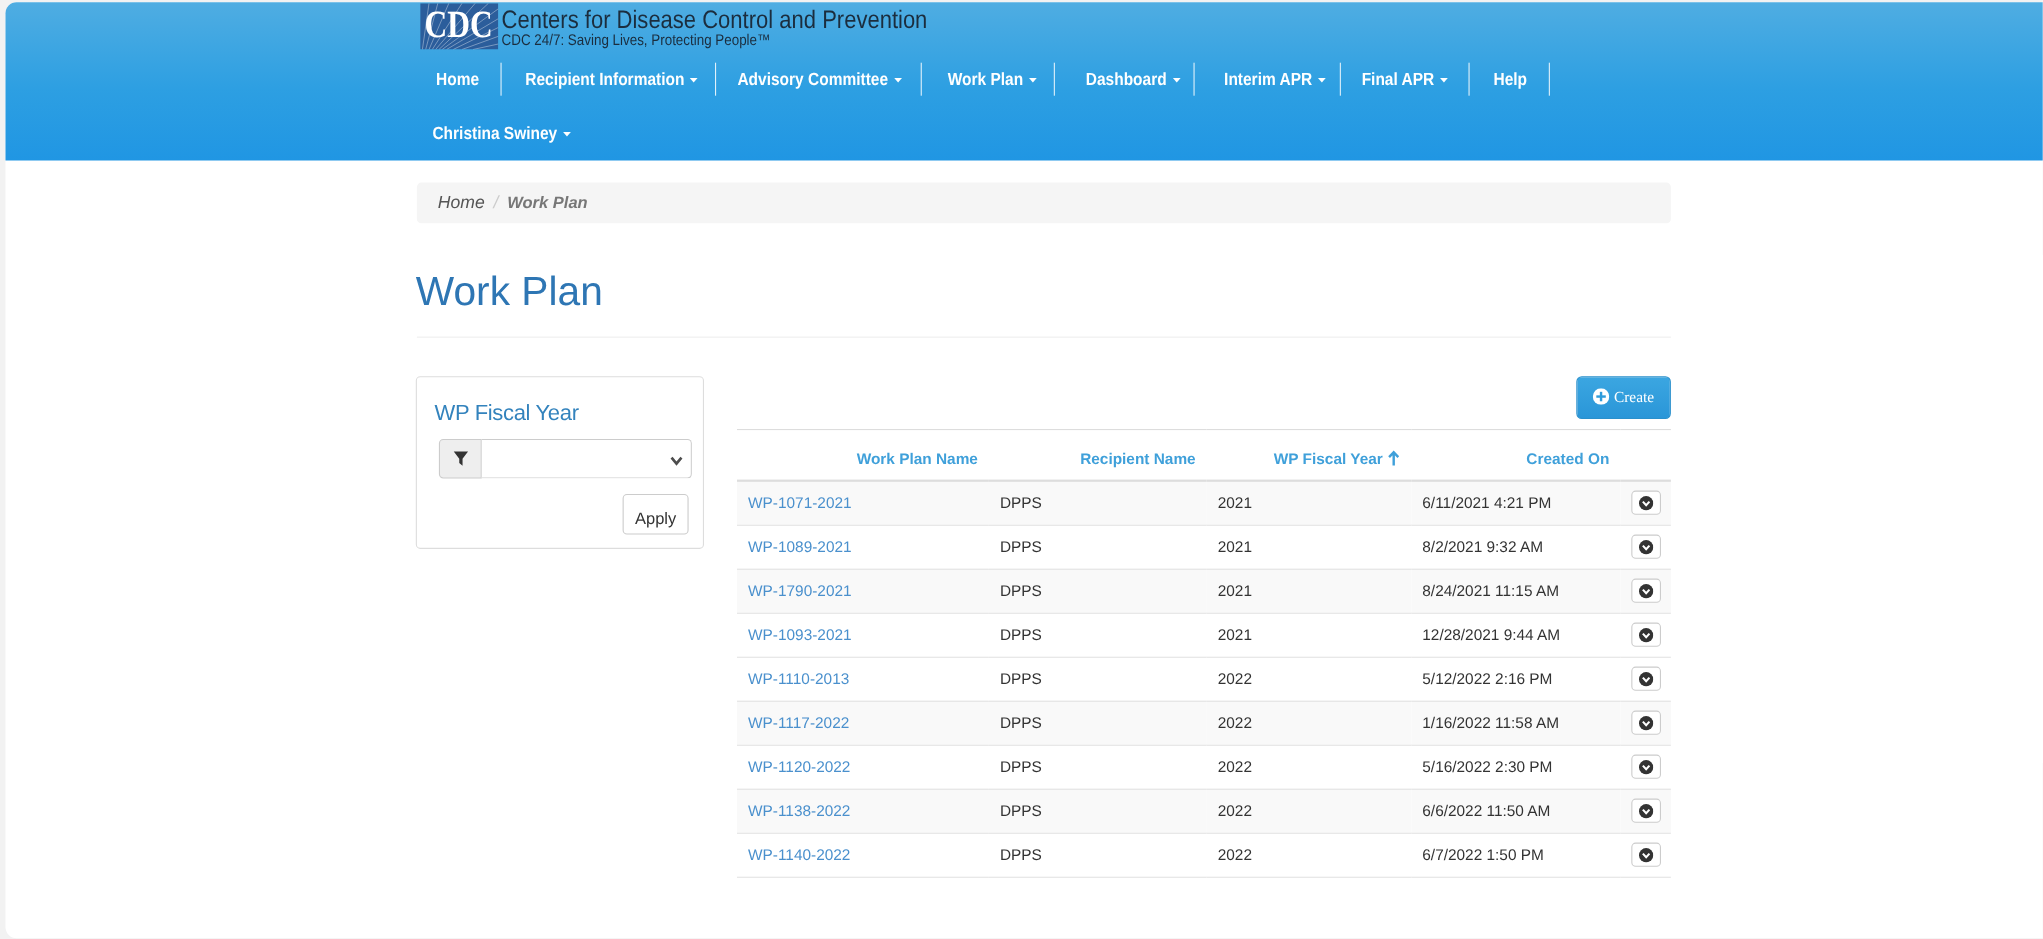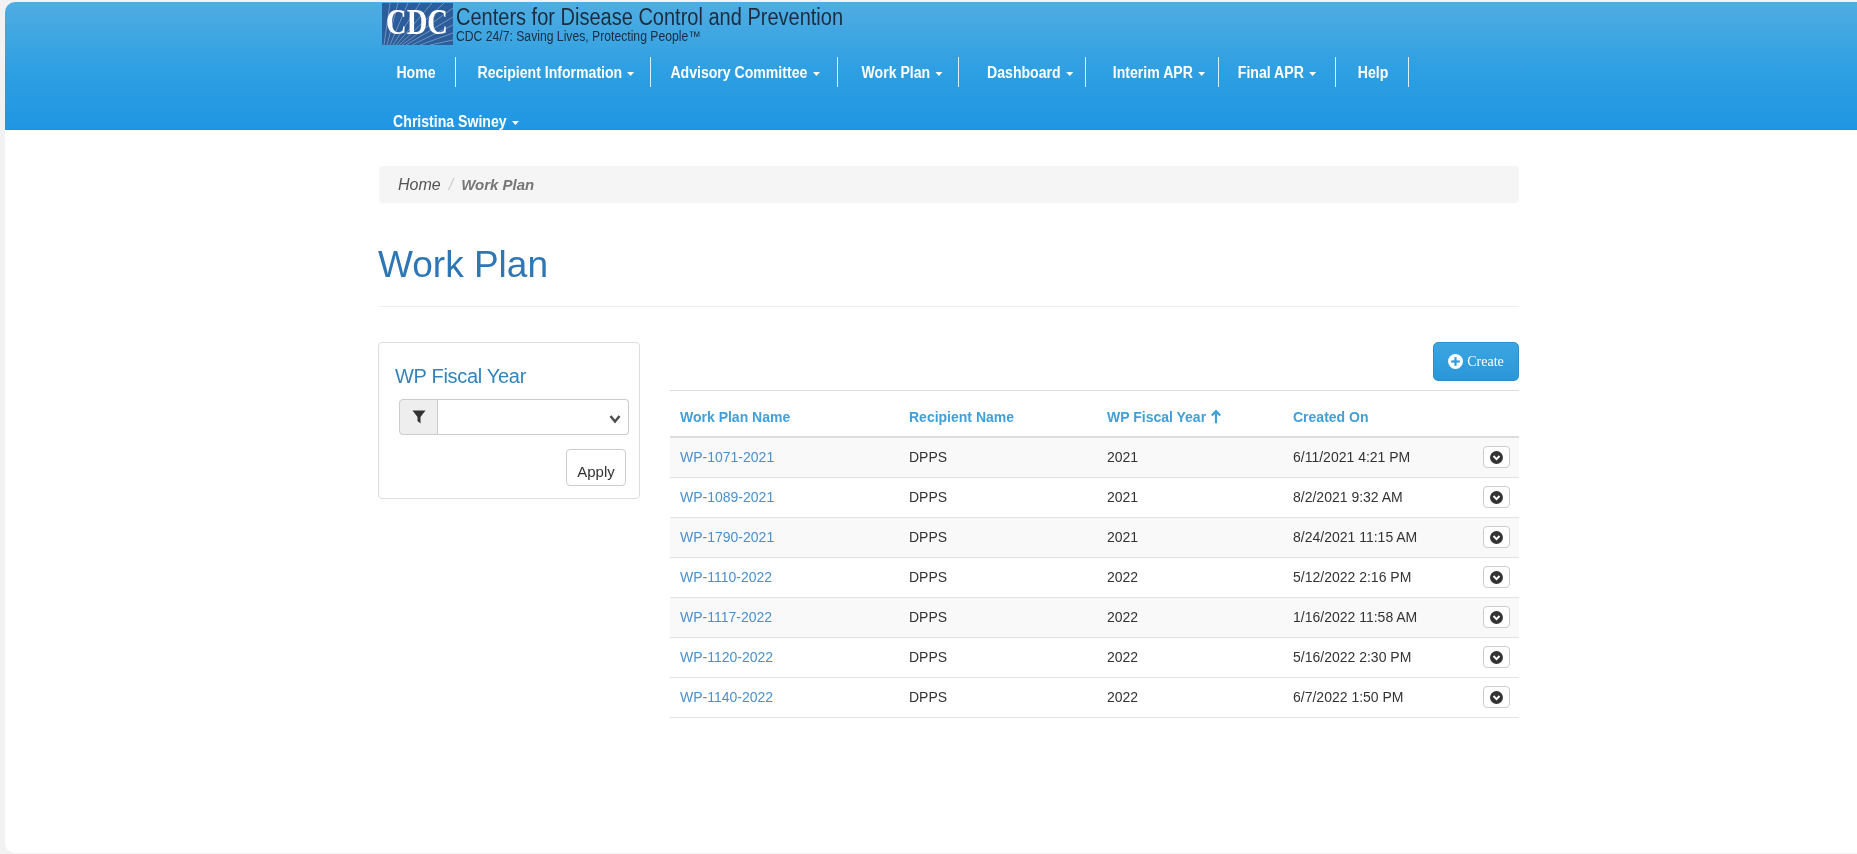--- a/index.html
+++ b/index.html
@@ -1,18 +1,18 @@
 <!DOCTYPE html>
 <html><head>
 <meta charset="utf-8">
 <style>
 * { margin:0; padding:0; box-sizing:border-box; }
 html,body { width:1857px; height:854px; background:#f2f2f2; font-family:"Liberation Sans", sans-serif; overflow:hidden; }
 .panel-page { position:absolute; left:5px; top:2px; width:1852px; height:851px; background:#fff; border-radius:10px 0 0 10px; }
-.hdr { position:absolute; left:0; top:0; width:1852px; height:128px; border-radius:10px 0 0 0; background:linear-gradient(180deg,#4fade2 0%,#2d9fe2 55%,#2096e3 100%); }
+.hdr { position:absolute; left:0; top:0; width:1852px; height:144px; border-radius:10px 0 0 0; background:linear-gradient(180deg,#4fade2 0%,#2d9fe2 55%,#2096e3 100%); }
 .logo { position:absolute; left:377px; top:1px; }
 .brand1 { position:absolute; left:451px; top:2px; font-size:23px; color:#1b2d3e; transform-origin:left top; transform:scaleX(0.87); }
 .brand2 { position:absolute; left:451px; top:26px; font-size:14px; color:#1b2d3e; transform-origin:left top; transform:scaleX(0.87); }
 .navitem { position:absolute; top:56px; color:#fff; font-weight:bold; font-size:16px; line-height:30px; white-space:nowrap; transform:translateX(-50%) scaleX(0.88); }
 .navsep { position:absolute; top:55px; width:1px; height:30px; background:rgba(255,255,255,0.85); }
 .caret { display:inline-block; width:0; height:0; margin-left:6px; vertical-align:2px; border-left:4px solid transparent; border-right:4px solid transparent; border-top:4px solid #fff; }
 .crumb { position:absolute; left:374px; top:164px; width:1140px; height:37px; background:#f5f5f5; border-radius:4px; font-size:16px; line-height:37px; padding-left:19px; color:#555;font-style:italic; }
 .crumb .sep { color:#ccc; padding:0 8px; }
 .crumb b { color:#777; font-size:15px; }
 h1.title { position:absolute; left:373px; top:242px; font-size:37px; font-weight:normal; color:#2e76b4; }
@@ -20,21 +20,21 @@
 .fpanel { position:absolute; left:373px; top:340px; width:262px; height:157px; background:#fff; border:1px solid #ddd; border-radius:4px; }
 .flabel { position:absolute; left:16px; top:22px; font-size:20px; letter-spacing:-0.3px; color:#3383bd; }
 .igroup { position:absolute; left:20px; top:56px; width:230px; height:36px; display:flex; }
 .iaddon { width:39px; height:36px; background:#eee; border:1px solid #ccc; border-radius:4px 0 0 4px; display:flex; align-items:center; justify-content:center; }
 .isel { width:191px; height:36px; background:#fff; border:1px solid #ccc; border-left:none; border-radius:0 4px 4px 0; position:relative; }
 .ichev { position:absolute; right:7px; top:14px; width:12px; height:11px; }
 .btn-apply { position:absolute; left:187px; top:106px; width:60px; height:37px; padding-top:8px; background:#fff; border:1px solid #ccc; border-radius:4px; font-size:15px; color:#333; font-family:"Liberation Sans", sans-serif; }
 .btn-create { position:absolute; left:1428px; top:340px; width:86px; height:39px; background:linear-gradient(180deg,#3ba6e1,#2a96d8); border:1px solid #2a90cc; border-radius:5px; color:#fff; font-size:14px;font-family:Liberation Serif, serif; }
 .grid { position:absolute; left:665px; top:388px; width:849px; }
 .gtable { width:849px; border-collapse:collapse; font-size:14px; border-top:1px solid #ddd; }
-.gtable th { text-align:left; color:#3fa0da; font-size:14px; padding:18px 10px 11px 10px; border-bottom:2px solid #ddd; }
+.gtable th { text-align:right; color:#3fa0da; font-size:14px; padding:18px 10px 11px 10px; border-bottom:2px solid #ddd; }
 .gtable td { color:#333; padding:0 6px 0 10px; height:40px; border-bottom:1px solid #e3e3e3; }
 .gtable tr.odd td { background:#f9f9f9; }
 .gtable a { color:#4a90cd; text-decoration:none; }
 .col1{width:229px;} .col2{width:198px;} .col3{width:186px;} .col4{width:190px;}
 .rowbtn { display:inline-block; width:27px; height:22px; background:#fff; border:1px solid #ccc; border-radius:4px; text-align:center; padding-top:4px; }
 </style>
 </head>
 <body>
 <div class="panel-page">
 <div class="hdr">
@@ -136,21 +136,31 @@
             <td><a>WP-1790-2021</a></td>
             <td>DPPS</td>
             <td>2021</td>
             <td>8/24/2021 11:15 AM</td>
             <td class="tdbtn"><span class="rowbtn"><svg width="13" height="13" viewBox="0 0 13 13">
                   <circle cx="6.5" cy="6.5" r="6.5" fill="#333"></circle>
                   <path d="M3.5 5 L6.5 8.2 L9.5 5" stroke="#fff" stroke-width="1.9" fill="none"></path>
                 </svg></span></td>
           </tr>
   <tr>
-            <td><a>WP-1110-2022</a></td>
+            <td><a>WP-1093-2021</a></td>
+            <td>DPPS</td>
+            <td>2021</td>
+            <td>12/28/2021 9:44 AM</td>
+            <td class="tdbtn"><span class="rowbtn"><svg width="13" height="13" viewBox="0 0 13 13">
+                  <circle cx="6.5" cy="6.5" r="6.5" fill="#333"></circle>
+                  <path d="M3.5 5 L6.5 8.2 L9.5 5" stroke="#fff" stroke-width="1.9" fill="none"></path>
+                </svg></span></td>
+          </tr>
+  <tr>
+            <td><a>WP-1110-2013</a></td>
             <td>DPPS</td>
             <td>2022</td>
             <td>5/12/2022 2:16 PM</td>
             <td class="tdbtn"><span class="rowbtn"><svg width="13" height="13" viewBox="0 0 13 13">
                   <circle cx="6.5" cy="6.5" r="6.5" fill="#333"></circle>
                   <path d="M3.5 5 L6.5 8.2 L9.5 5" stroke="#fff" stroke-width="1.9" fill="none"></path>
                 </svg></span></td>
           </tr>
   <tr class="odd">
             <td><a>WP-1117-2022</a></td>
@@ -160,20 +170,30 @@
             <td class="tdbtn"><span class="rowbtn"><svg width="13" height="13" viewBox="0 0 13 13">
                   <circle cx="6.5" cy="6.5" r="6.5" fill="#333"></circle>
                   <path d="M3.5 5 L6.5 8.2 L9.5 5" stroke="#fff" stroke-width="1.9" fill="none"></path>
                 </svg></span></td>
           </tr>
   <tr>
             <td><a>WP-1120-2022</a></td>
             <td>DPPS</td>
             <td>2022</td>
             <td>5/16/2022 2:30 PM</td>
+            <td class="tdbtn"><span class="rowbtn"><svg width="13" height="13" viewBox="0 0 13 13">
+                  <circle cx="6.5" cy="6.5" r="6.5" fill="#333"></circle>
+                  <path d="M3.5 5 L6.5 8.2 L9.5 5" stroke="#fff" stroke-width="1.9" fill="none"></path>
+                </svg></span></td>
+          </tr>
+  <tr class="odd">
+            <td><a>WP-1138-2022</a></td>
+            <td>DPPS</td>
+            <td>2022</td>
+            <td>6/6/2022 11:50 AM</td>
             <td class="tdbtn"><span class="rowbtn"><svg width="13" height="13" viewBox="0 0 13 13">
                   <circle cx="6.5" cy="6.5" r="6.5" fill="#333"></circle>
                   <path d="M3.5 5 L6.5 8.2 L9.5 5" stroke="#fff" stroke-width="1.9" fill="none"></path>
                 </svg></span></td>
           </tr>
   <tr>
             <td><a>WP-1140-2022</a></td>
             <td>DPPS</td>
             <td>2022</td>
             <td>6/7/2022 1:50 PM</td>

